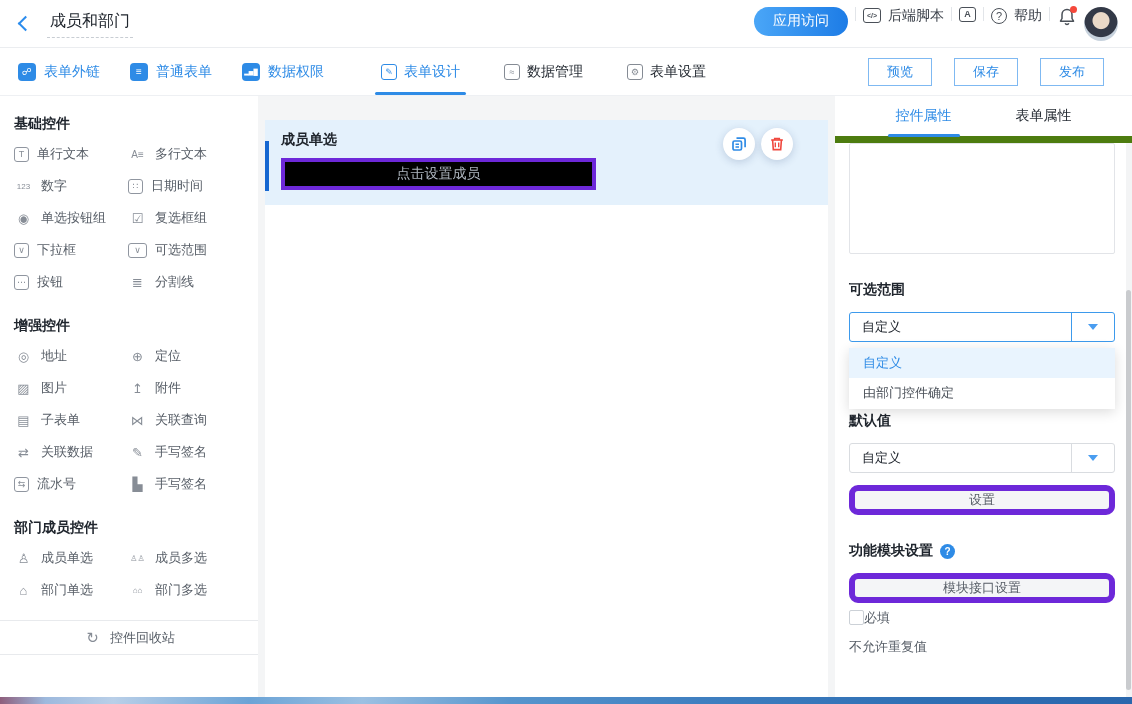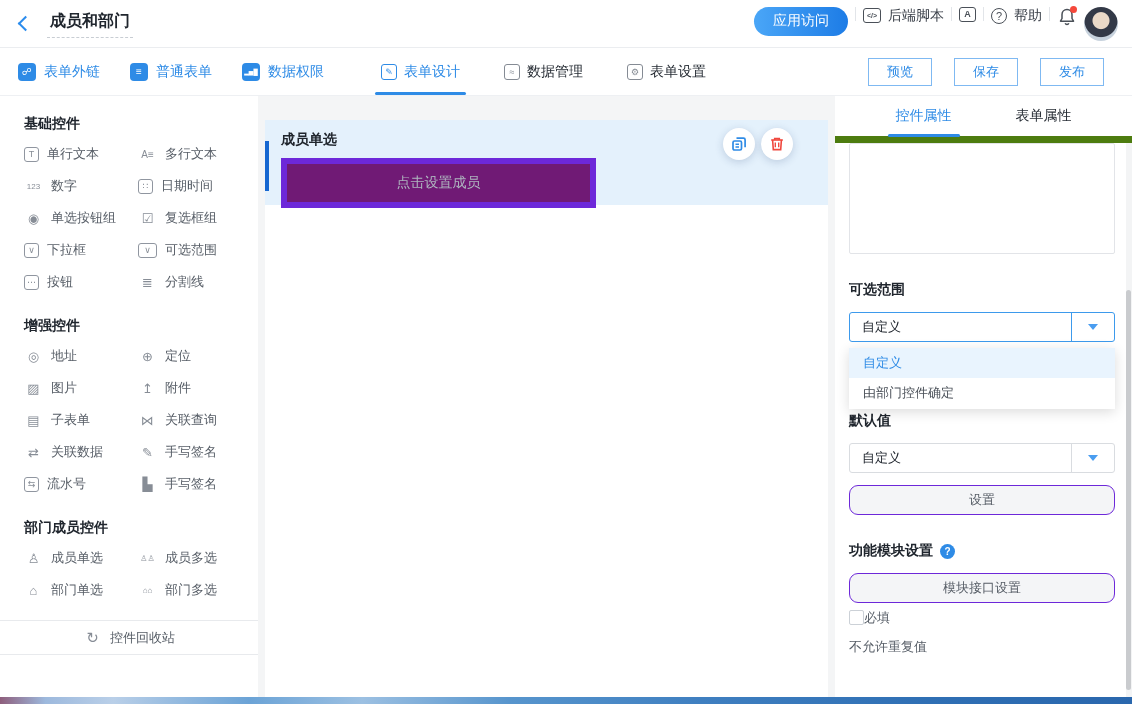--- a/index.html
+++ b/index.html
@@ -4,21 +4,21 @@
 <style>
   *{box-sizing:border-box;margin:0;padding:0}
   html,body{width:1132px;height:704px;overflow:hidden}
   body{font-family:"Liberation Sans","DejaVu Sans",sans-serif;background:#fff;color:#20262e}
   .app{width:1132px;height:704px;display:flex;flex-direction:column}
 
   
   .topbar{height:48px;min-height:48px;display:flex;align-items:center;padding:0 14px 0 20px;background:#fff;border-bottom:1px solid #ebedf0}
   .back{width:11px;height:11px;border-left:2.5px solid #2b8ced;border-bottom:2.5px solid #2b8ced;transform:rotate(45deg);margin-right:16px;cursor:pointer}
   .title-wrap{border-bottom:1px dashed #c8cdd3;padding:1px 3px 5px;cursor:text}
-  .title{font-size:16px;font-weight:bold;color:#20262e}
+  .title{font-size:16px;font-weight:normal;color:#20262e}
   .tb-right{margin-left:auto;display:flex;align-items:flex-start;gap:7px}
   .pill{height:29px;padding:0 19px;border:none;border-radius:15px;background:linear-gradient(90deg,#4aa6f7,#1d7ce6);color:#fff;font-size:14px;cursor:pointer}
   .sep{width:1px;height:14px;background:#e2e5e9}
   .tb-item{display:flex;align-items:center;gap:7px;color:#383e47;font-size:14px;cursor:pointer}
   .bxic{width:18px;height:15px;border:1.4px solid #4a5058;border-radius:3px;display:flex;align-items:center;justify-content:center;font-size:7px;color:#4a5058;font-weight:bold}
   .bxic.book{width:17px;font-size:9px}
   .qcirc{width:16px;height:16px;border:1.4px solid #4a5058;border-radius:50%;display:flex;align-items:center;justify-content:center;font-size:11px;color:#4a5058}
   .qcirc::before{content:"?"}
   .bell-wrap{position:relative;width:20px;height:20px;cursor:pointer}
   .bell-dot{position:absolute;top:-1px;right:0;width:7px;height:7px;background:#f5483b;border-radius:50%}
@@ -38,39 +38,39 @@
   .nc-tab.active .tabic{border-color:#2e8be6;color:#2e8be6}
   .nc-tab.active::after{content:"";position:absolute;bottom:0;left:-6px;right:-6px;height:3px;background:#2e8be6;border-radius:2px}
   .nav-actions{margin-left:auto;display:flex;gap:22px}
   .act-btn{width:64px;height:28px;background:#fff;border:1px solid #7fb9f2;border-radius:0;color:#2e8be6;font-size:13px;cursor:pointer}
 
   
   .main{flex:1;display:flex;background:#f4f5f6;overflow:hidden}
 
   
   .widgets{width:258px;min-width:258px;background:#fff;display:flex;flex-direction:column;font-size:13px}
-  .wsec{padding-left:24px}
+  .wsec{padding-left:14px}
   .wtitle{font-weight:bold;font-size:14px;color:#20262e;margin:19px 0 5px}
   .wgrid{display:grid;grid-template-columns:100px auto;column-gap:14px}
   .witem{height:32px;display:flex;align-items:center;gap:8px;color:#565d66;cursor:grab;white-space:nowrap}
   .ic{min-width:19px;display:inline-flex;justify-content:center;align-items:center;color:#878d96;font-size:13px}
   .ic.bx{min-width:15px;width:15px;height:15px;border:1px solid #9096a0;border-radius:3px;font-size:9px}
   .ic.wd{width:19px;min-width:19px}
   .ic.xs{font-size:8px;letter-spacing:0}
   .ic.sm{font-size:10px}
   .recycle{margin-top:14px;height:35px;border-top:1px solid #e8eaed;border-bottom:1px solid #e8eaed;display:flex;align-items:center;justify-content:center;gap:8px;color:#565d66;cursor:pointer}
   .recycle .ic{font-size:15px}
 
   
   .canvas{flex:1;margin:0 7px;display:flex;flex-direction:column}
   .sheet{margin-top:24px;flex:1;background:#fff;position:relative}
   .field-card{position:relative;height:85px;background:#e4f1fc;padding:11px 16px;cursor:pointer}
   .sel-bar{position:absolute;left:0;top:21px;width:4px;height:50px;background:#1767d0}
   .fc-label{font-weight:bold;font-size:14px;color:#20262e}
-  .fc-input{margin-top:9px;width:315px;height:50px;background:#701a75;border:6px solid #6d28d9;display:flex;align-items:center;justify-content:center;color:#aeb6bf;font-size:14px;cursor:pointer}
+  .fc-input{margin-top:9px;width:315px;height:32px;background:#000000;border:4px solid #6d28d9;display:flex;align-items:center;justify-content:center;color:#aeb6bf;font-size:14px;cursor:pointer}
   .fc-actions{position:absolute;top:8px;right:35px;display:flex;gap:6px}
   .circ{width:32px;height:32px;border-radius:50%;background:#fff;box-shadow:0 2px 8px rgba(31,60,108,.2);display:flex;align-items:center;justify-content:center;cursor:pointer}
 
   
   .props{width:297px;min-width:297px;background:#fff;position:relative;display:flex;flex-direction:column}
   .ptabs{height:47px;min-height:47px;display:flex;align-items:center;justify-content:center;gap:64px;border-bottom:7px solid #4d7c0f}
   .ptab{font-size:14px;color:#262c34;position:relative;height:100%;display:flex;align-items:center;cursor:pointer}
   .ptab.active{color:#2e8be6}
   .ptab.active::after{content:"";position:absolute;bottom:-1px;left:-8px;right:-8px;height:3px;background:#2e8be6;border-radius:2px}
   .pbody{padding:0 17px 0 14px;position:relative;flex:1}
@@ -80,21 +80,21 @@
   .select .val{flex:1;padding:0 12px;font-size:13px;color:#20262e}
   .arrow-cell{width:43px;height:100%;border-left:1px solid #d9dce0;display:flex;align-items:center;justify-content:center}
   .tri{width:0;height:0;border-left:5px solid transparent;border-right:5px solid transparent;border-top:6px solid #4a9df0}
   .select.focus{border-color:#3d9aec}
   .select.focus .arrow-cell{border-left-color:#3d9aec}
   .select-wrap{position:relative;margin-bottom:70px}
   .menu{position:absolute;top:36px;left:0;right:0;background:#fff;box-shadow:0 3px 12px rgba(0,0,0,.14);z-index:6;padding-bottom:1px}
   .opt{height:30px;display:flex;align-items:center;padding:0 14px;font-size:13px;color:#4a5058;cursor:pointer}
   .opt.selected{background:#e9f4fe;color:#2e8be6}
   .plabel.tight{margin-top:0}
-  .gbtn{display:block;width:100%;height:30px;background:#f4f5f7;border:1px solid #6d28d9;border-radius:9px;color:#565d66;font-size:13px;margin-top:12px;cursor:pointer}
+  .gbtn{display:block;width:100%;height:30px;background:#f4f5f7;border:6px solid #6d28d9;border-radius:9px;color:#565d66;font-size:13px;margin-top:12px;cursor:pointer}
   .bluehelp{width:15px;height:15px;border-radius:50%;background:#2e8be6;color:#fff;font-size:10px;display:inline-flex;align-items:center;justify-content:center;margin-left:7px;font-weight:bold;cursor:pointer}
   .bluehelp::before{content:"?"}
   .chk-row{display:flex;align-items:center;gap:0;height:29px;color:#565d66;font-size:13px}
   .chk{width:15px;height:15px;border:1px solid #ccd1d7;border-radius:2px;background:#fff;cursor:pointer}
   .sb-track{position:absolute;top:47px;right:0;width:6px;bottom:0;background:#f3f4f5}
   .sb-thumb{position:absolute;top:147px;right:1px;width:5px;height:400px;background:#c9cbce;border-radius:3px;cursor:grab}
 
   
   .bottom-strip{height:7px;min-height:7px;
     background:linear-gradient(90deg,#8e5e7c 0,#9db9dd 4%,#b9cfe8 10%,#6ba3d6 22%,#9cc0e2 32%,#5795cd 45%,#3f7fc0 62%,#2f6fb4 82%,#2a67ad 100%)}

